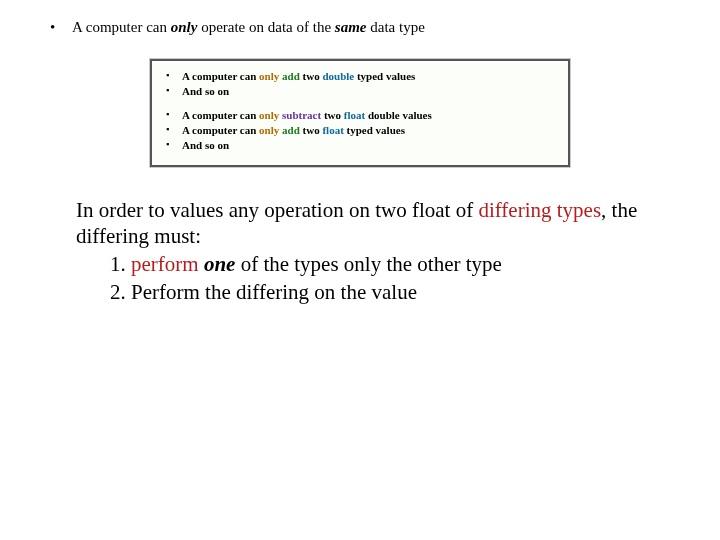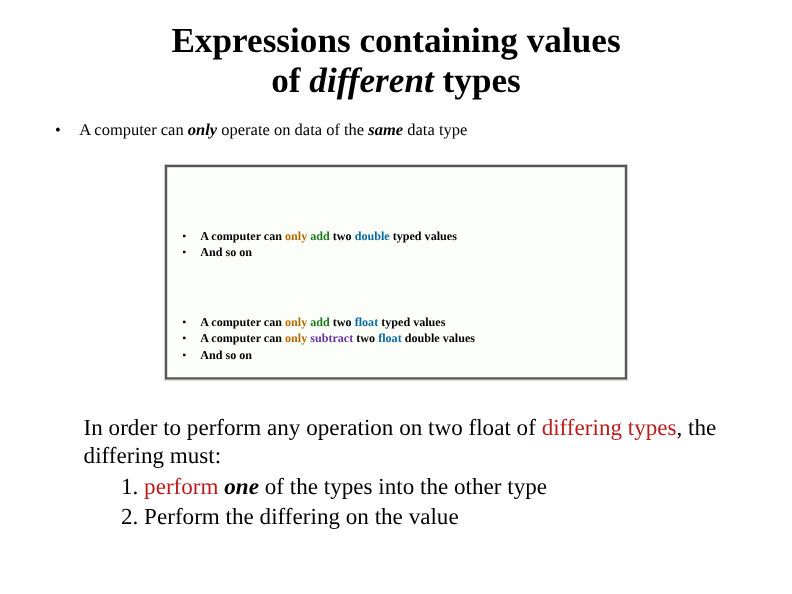--- a/index.html
+++ b/index.html
@@ -47,21 +47,21 @@
     margin-bottom: 30px;
   }
   .inset {
     border: 2px solid #555;
     background: #fcfef9;
     width: 420px;
     padding: 8px 12px 12px 12px;
     box-sizing: border-box;
     box-shadow: 0 0 0 1px #ccc;
   }
-  .inset-group { margin-bottom: 10px; margin-top: 48px; }
+  .inset-group { margin-bottom: 10px; }
   .inset-group:last-child { margin-bottom: 0; }
   .ib {
     font-size: 11px;
     line-height: 1.35;
     padding-left: 18px;
     position: relative;
   }
   .ib::before {
     content: "\25AA";
     position: absolute;
@@ -87,59 +87,55 @@
     font-size: 21px;
     line-height: 1.3;
     margin-top: 2px;
   }
 </style>
 </head>
 <body>
 
 <div class="slide">
 
-  <h1 class="title">
-    <span>Expressions containing values</span><br>
-    <span>of </span><span class="t-italic">different</span><span> types</span>
-  </h1>
 
   <div class="bullet-row">
     <span class="dot">•</span><span>A computer can </span><span class="bolditalic">only</span><span> operate on data of the </span><span class="bolditalic">same</span><span> data type</span>
   </div>
 
   <div class="inset-wrap">
     <div class="inset">
       <div class="inset-group">
         <div class="ib">
           <span class="bold">A computer can </span><span class="only">only </span><span class="add">add</span><span class="bold"> two </span><span class="dbl">double</span><span class="bold"> typed values</span>
         </div>
         <div class="ib">
           <span class="bold">And so on</span>
         </div>
       </div>
       <div class="inset-group">
         <div class="ib">
-          <span class="bold">A computer can </span><span class="only">only </span><span class="add">add</span><span class="bold"> two </span><span class="flt">float</span><span class="bold"> typed values</span>
+          <span class="bold">A computer can </span><span class="only">only </span><span class="sub">subtract</span><span class="bold"> two </span><span class="flt">float</span><span class="bold"> double values</span>
         </div>
         <div class="ib">
-          <span class="bold">A computer can </span><span class="only">only </span><span class="sub">subtract</span><span class="bold"> two </span><span class="flt">float</span><span class="bold"> double values</span>
+          <span class="bold">A computer can </span><span class="only">only </span><span class="add">add</span><span class="bold"> two </span><span class="flt">float</span><span class="bold"> typed values</span>
         </div>
         <div class="ib">
           <span class="bold">And so on</span>
         </div>
       </div>
     </div>
   </div>
 
   <div class="para">
-    <span>In order to perform </span><span class="bold">any operation</span><span> on </span><span class="bold">two float</span><span> of </span><span class="bold red">differing types</span><span>, the </span><span class="bold">differing</span><span> must:</span>
+    <span>In order to values </span><span class="bold">any operation</span><span> on </span><span class="bold">two float</span><span> of </span><span class="bold red">differing types</span><span>, the </span><span class="bold">differing</span><span> must:</span>
   </div>
 
   <div class="steps">
     <div>
-      <span>1. </span><span class="bold red">perform </span><span class="bolditalic">one</span><span> of the types into the </span><span class="bold">other type</span>
+      <span>1. </span><span class="bold red">perform </span><span class="bolditalic">one</span><span> of the types only the </span><span class="bold">other type</span>
     </div>
     <div>
       <span>2. </span><span>Perform the </span><span class="bold">differing</span><span> on the </span><span class="bold">value</span>
     </div>
   </div>
 
 </div>
 
 </body></html>

